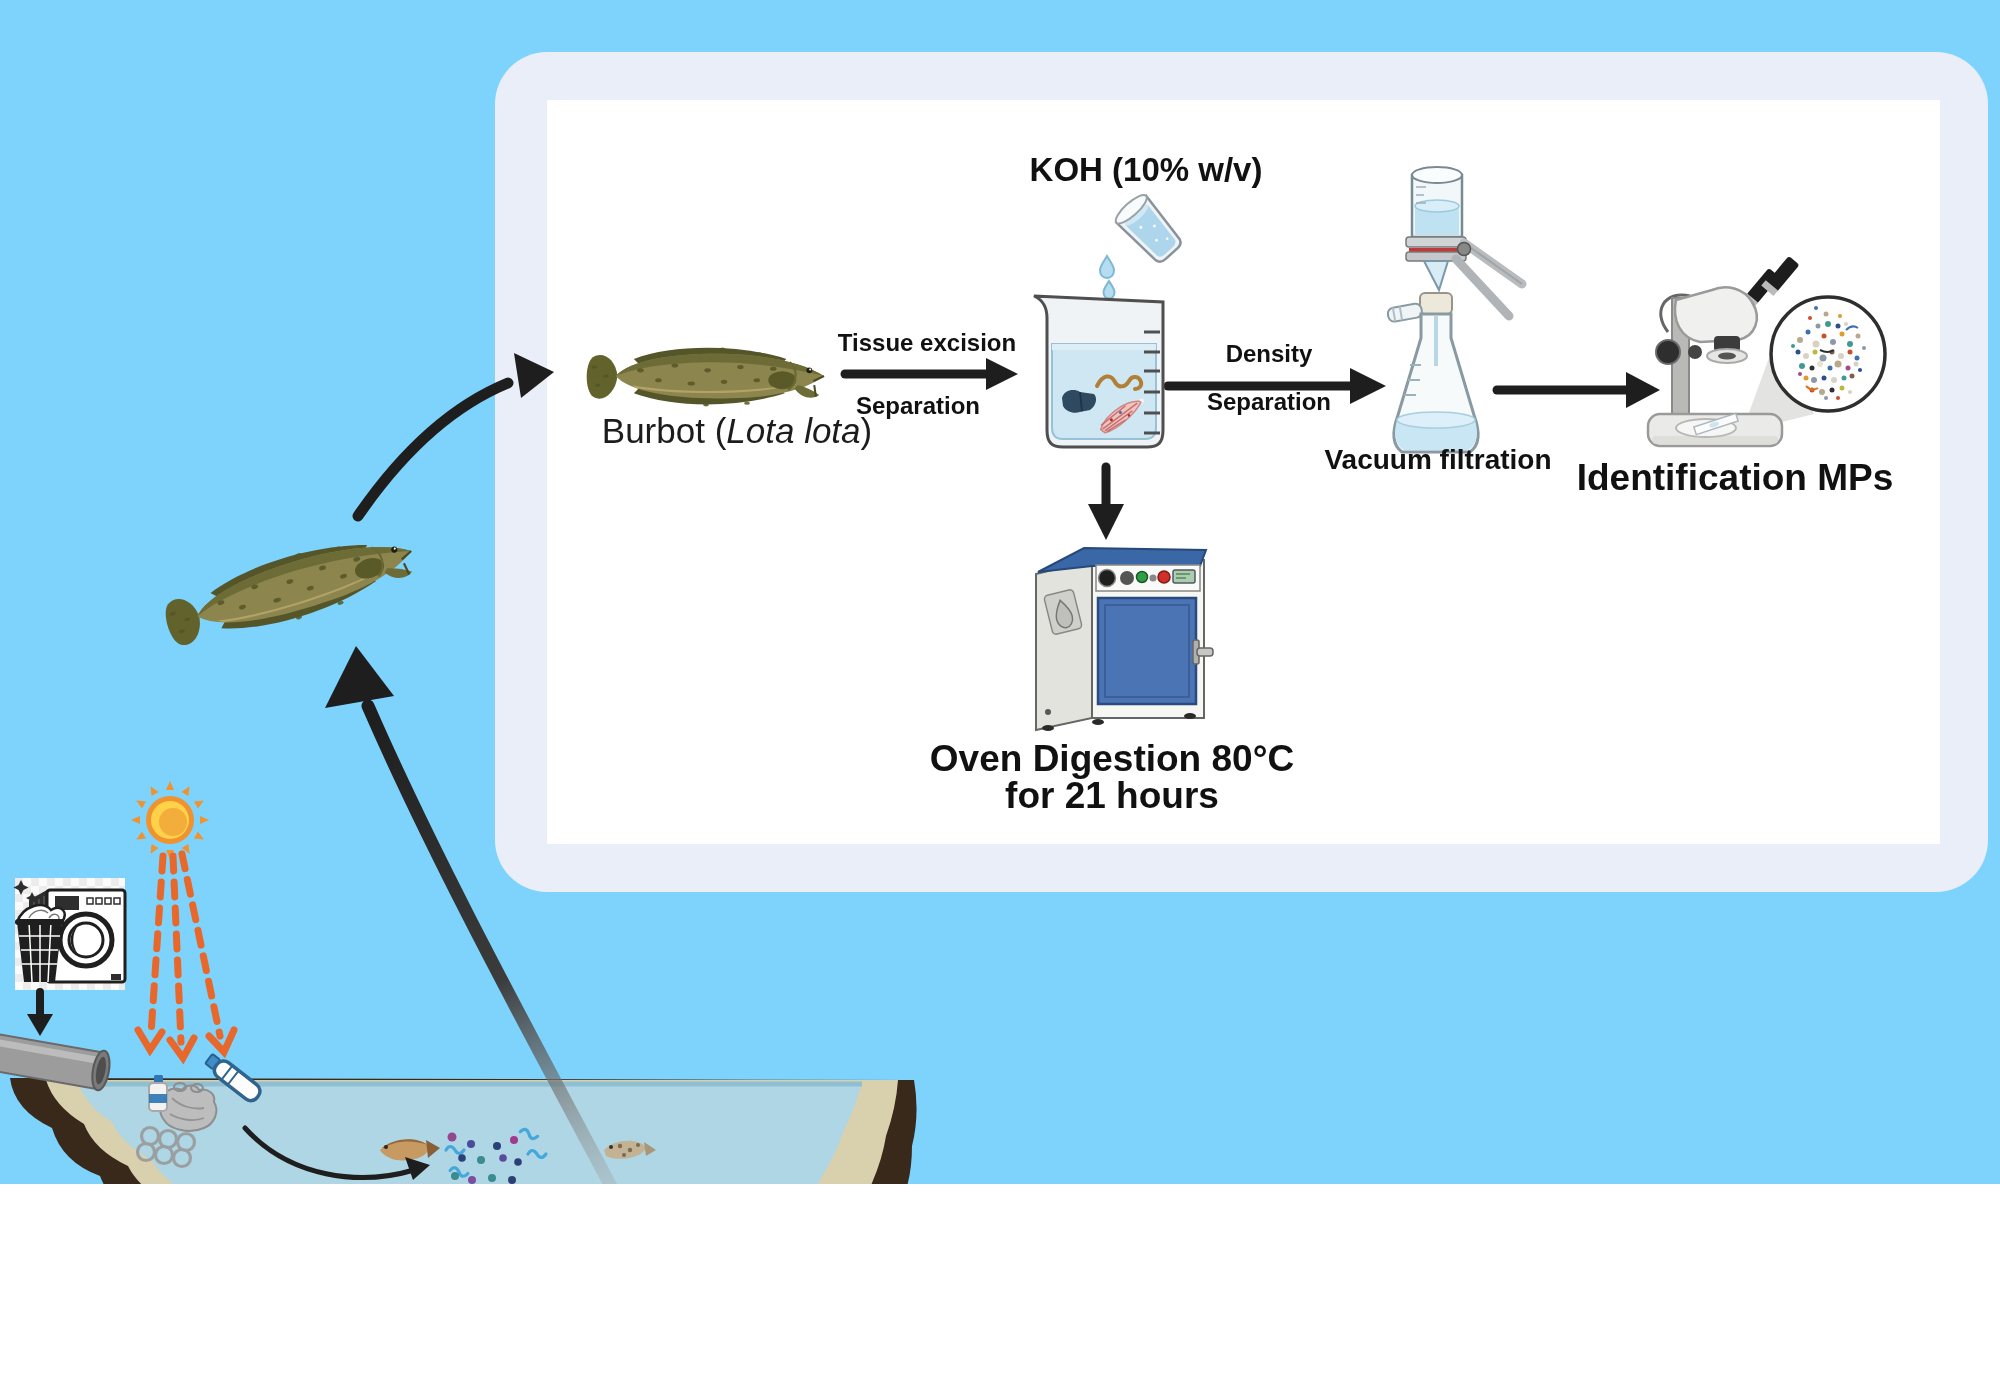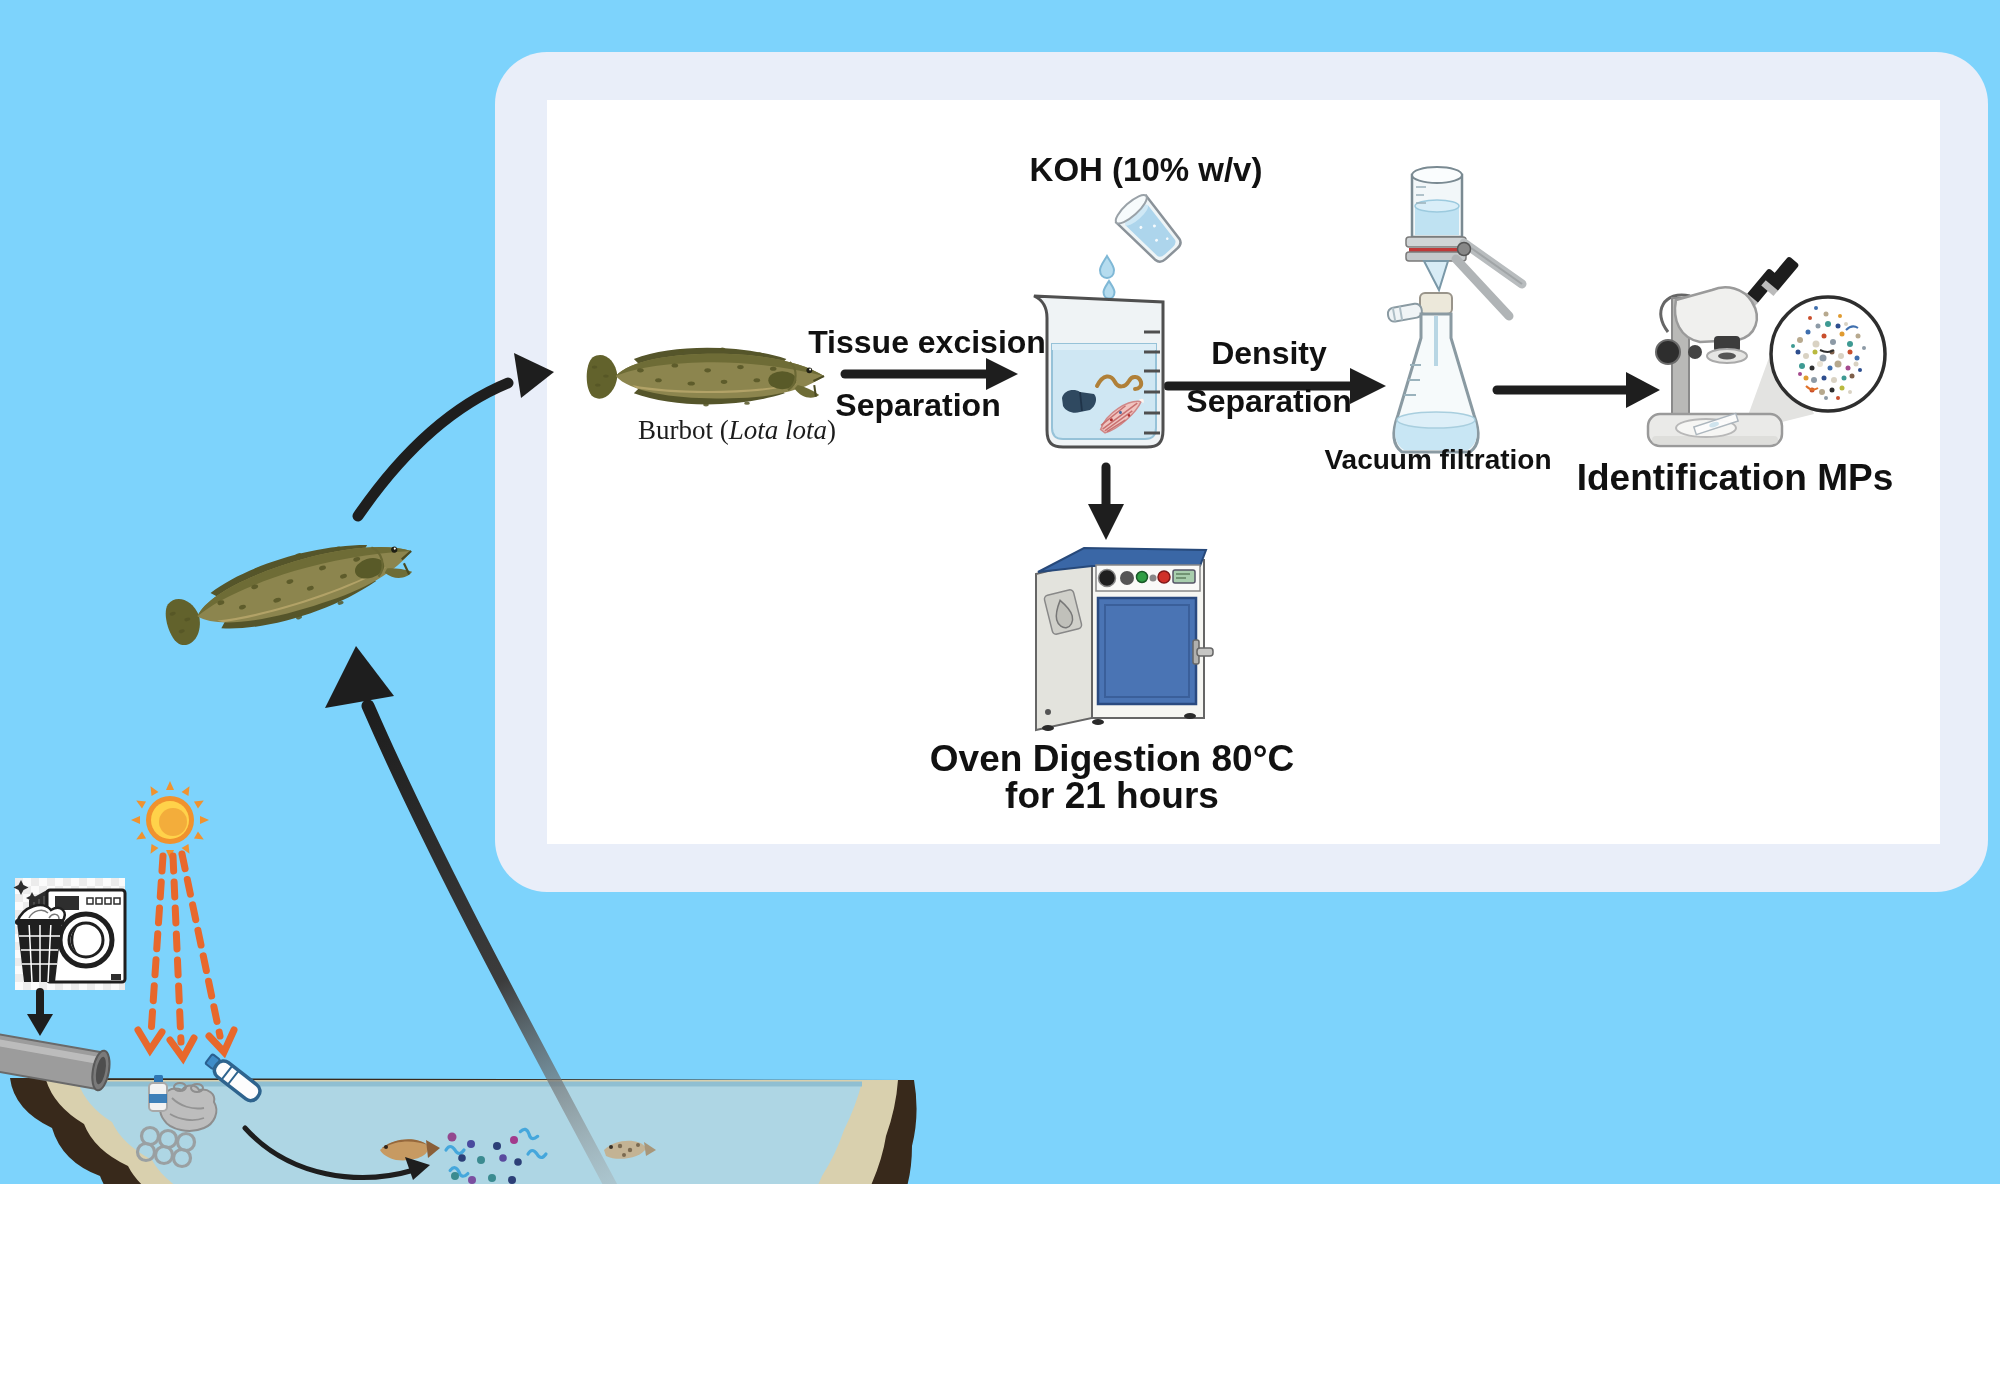--- a/index.html
+++ b/index.html
@@ -3,24 +3,24 @@
 <meta charset="utf-8">
 <style>
   html,body{margin:0;padding:0;background:#ffffff;}
   #stage{position:relative;width:2000px;height:1184px;background:#7dd3fc;overflow:hidden;
          font-family:"Liberation Sans",sans-serif;}
   #art{position:absolute;left:0;top:0;}
   .lbl{position:absolute;transform:translate(-50%,-50%);white-space:nowrap;color:#111;
        font-family:"Liberation Sans",sans-serif;line-height:1.1;text-align:center;}
   .b{font-weight:700;}
   .f33{font-size:33px;}
-  .f32{font-size:32px;}
+  .f32{font-size:24px;}
   .f31{font-size:37px;}
   .f28{font-size:28px;}
-  .f27{font-size:27px;font-weight:400;color:#1c1c1c;font-family:Liberation Serif, serif;}
+  .f27{font-size:35px;font-weight:400;color:#1c1c1c;}
   .it{font-style:italic;}
 </style>
 </head>
 <body>
 
 <div id="stage">
 <svg id="art" width="2000" height="1400" viewBox="0 0 2000 1400">
   <defs>
     <pattern id="checker" width="16" height="16" patternUnits="userSpaceOnUse">
       <rect width="16" height="16" fill="#fbfbfb"></rect>

